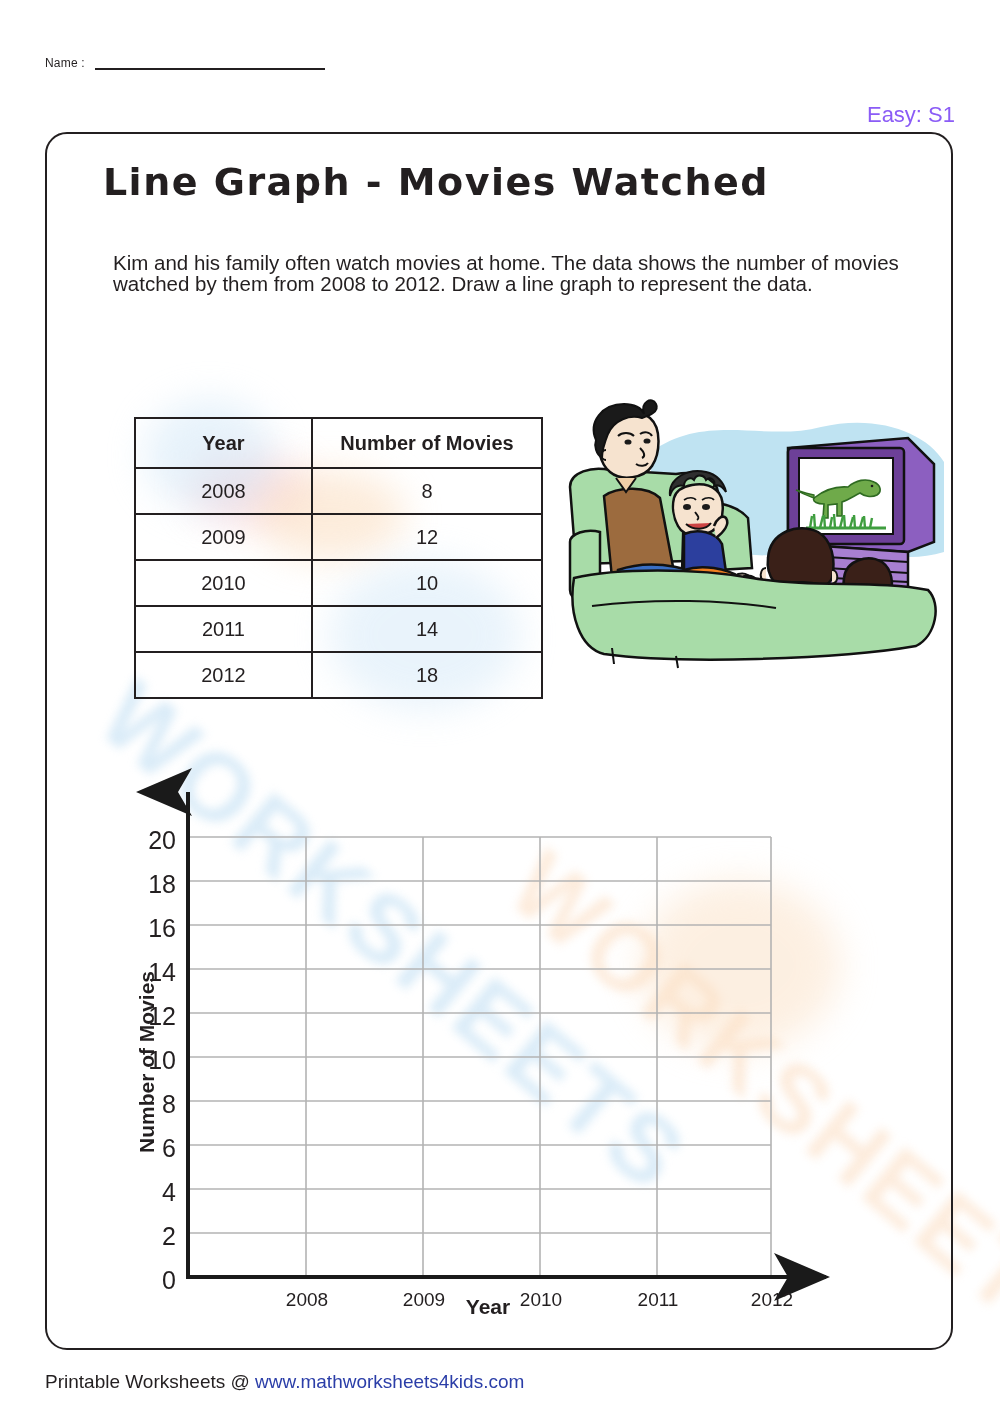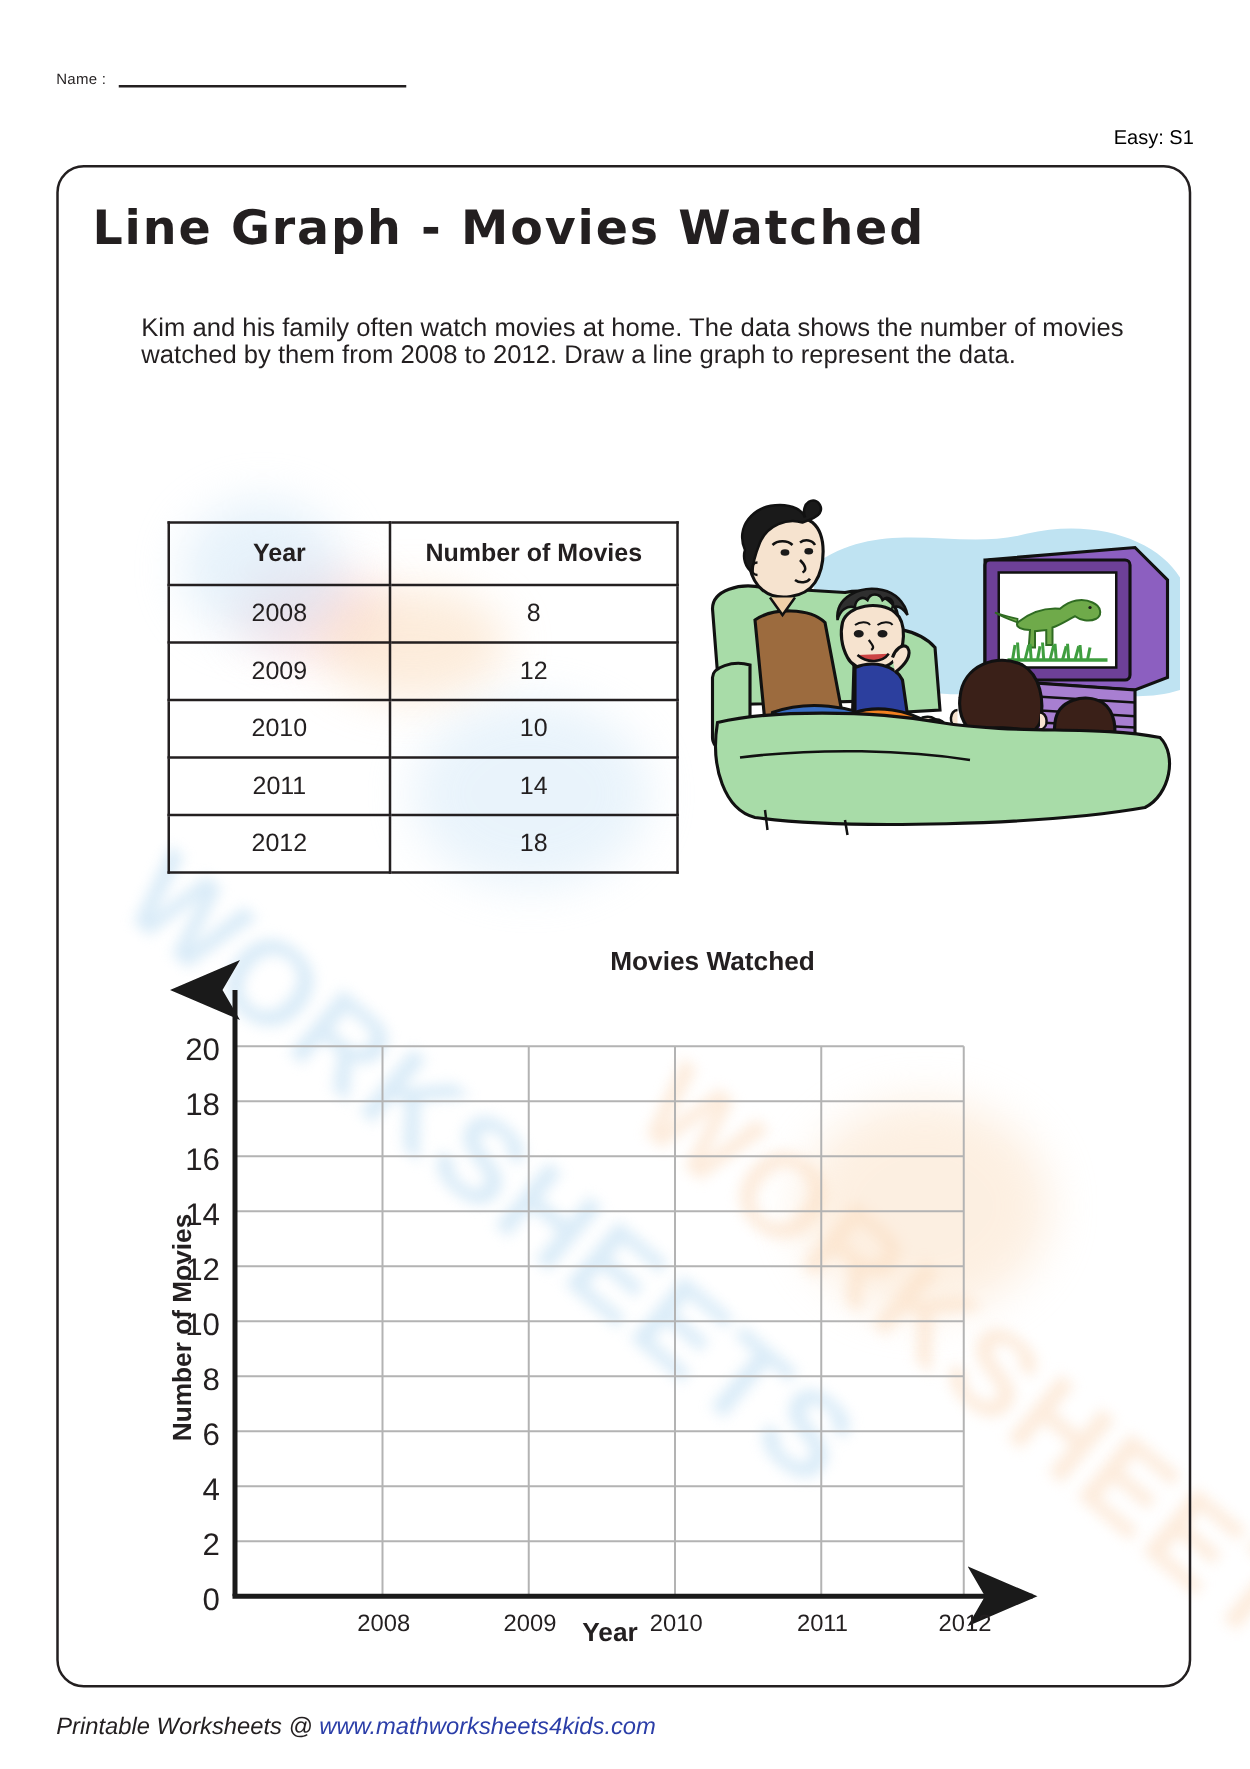--- a/index.html
+++ b/index.html
@@ -71,42 +71,42 @@
     width: 230px;
     margin-left: 10px;
     border-bottom: 2px solid #231f20;
     height: 20px;
   }
 
   
   #level-tag {
     position: absolute;
     right: 45px; top: 102px;
-    font-size: 16px;
-    color: #000000;
+    font-size: 22px;
+    color: #8b5cf6;
     z-index: 3;
   }
 
   
   #sheet-frame {
     position: absolute;
     left: 45px; top: 132px;
     width: 908px; height: 1218px;
     border: 2px solid #231f20;
     border-radius: 22px;
     box-sizing: border-box;
     z-index: 1;
   }
 
   
   #worksheet-title {
     position: absolute;
     left: 45px; top: 160px;
     width: 724px;
-    text-align: center;
+    text-align: right;
     font-family: "DejaVu Sans", sans-serif;
     font-weight: 700;
     font-size: 38px;
     letter-spacing: 1.5px;
     color: #231f20;
     z-index: 3;
   }
 
   
   #instructions {
@@ -210,21 +210,20 @@
     color: #231f20;
   }
 
   
   #footer {
     position: absolute;
     left: 45px; top: 1371px;
     font-size: 19px;
     color: #231f20;
     z-index: 3;
-    font-style: italic;
   }
   #footer-url { color: #2b3ea8; }
 </style>
 </head>
 <body>
 
 <div id="watermark">
   <div class="wm-text wm-blue">WORKSHEETS</div>
   <div class="wm-text wm-orange">WORKSHEETS</div>
   <div class="wm-blob" style="left:190px;top:455px;width:120px;height:70px;background:#f7c9cf;opacity:.55;"></div>
@@ -377,21 +376,20 @@
 
     <path d="M14 150 C14 142 30 136 44 140 L44 210 C30 214 14 208 14 198 Z" fill="#a8dca8" stroke="#111" stroke-width="2.5"></path>
     <path d="M18 186 C60 176 140 176 196 186 C260 196 320 188 372 198 C386 212 380 244 360 254 C280 268 120 272 48 262 C24 256 12 222 18 186 Z" fill="#a8dca8" stroke="#111" stroke-width="2.5"></path>
     <path d="M36 214 C100 206 170 208 220 216" stroke="#111" stroke-width="2" fill="none"></path>
     <path d="M56 256 L58 272" stroke="#111" stroke-width="2" fill="none"></path>
     <path d="M120 264 L122 276" stroke="#111" stroke-width="2" fill="none"></path>
   </svg>
 </div>
 
 <div id="chart-area">
-  <div id="chart-title">Movies Watched</div>
   <div id="y-axis-title">Number of Movies</div>
   <div id="x-axis-title">Year</div>
 
   <svg width="760" height="560" viewBox="0 0 760 560" xmlns="http://www.w3.org/2000/svg">
     <defs>
       <marker id="arrowUp" markerWidth="12" markerHeight="14" refX="6" refY="13" orient="auto">
         <path d="M6 0 L12 14 L6 10.5 L0 14 Z" fill="#1a1a1a"></path>
       </marker>
       <marker id="arrowRight" markerWidth="14" markerHeight="12" refX="13" refY="6" orient="auto">
         <path d="M0 0 L14 6 L0 12 L3.5 6 Z" fill="#1a1a1a"></path>

